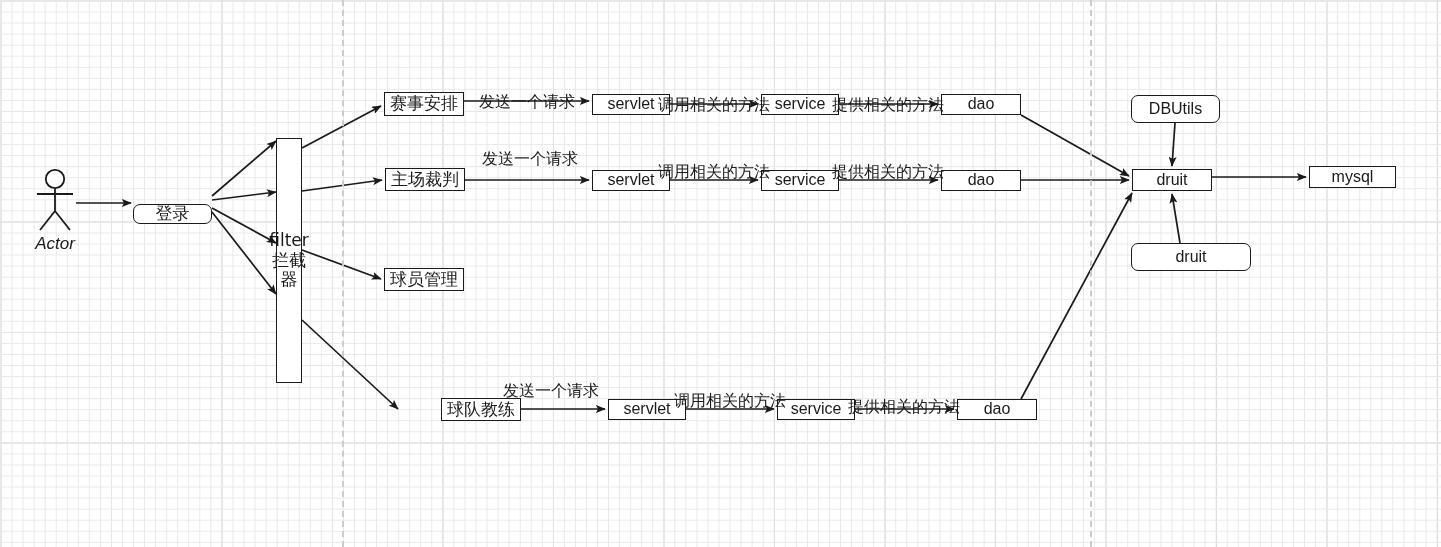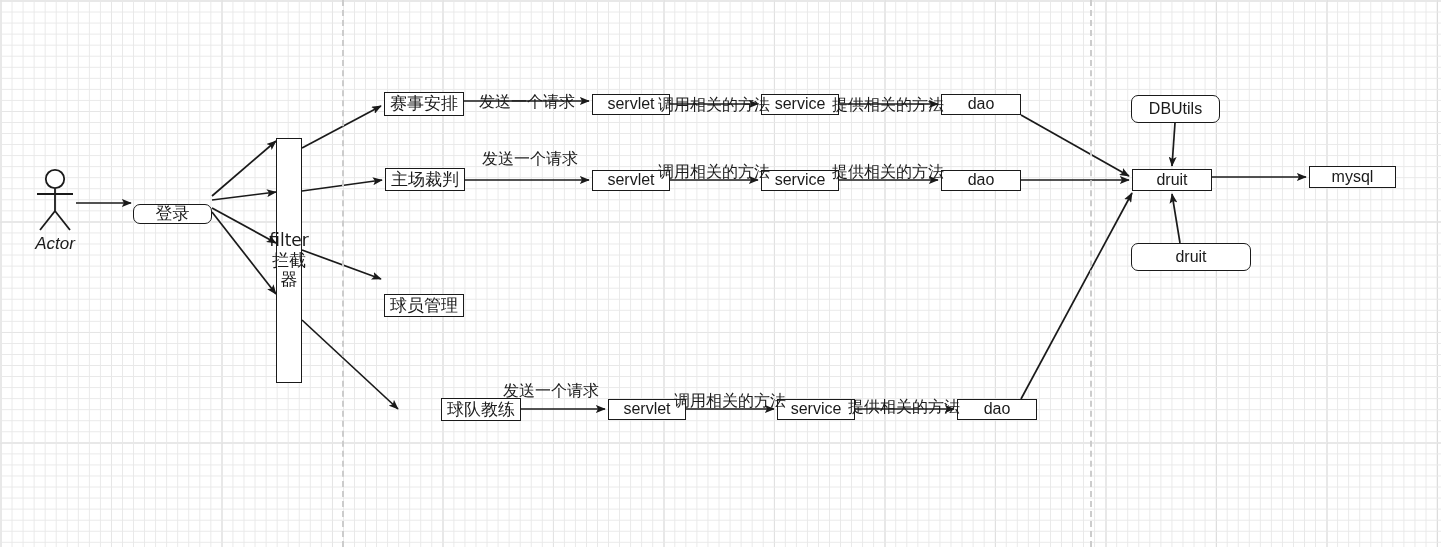--- a/index.html
+++ b/index.html
@@ -133,21 +133,21 @@
   </svg>
   <div class="actor-label" style="left:55px; top:234px;">Actor</div>
 
   <div id="node-layer">
       <div class="node rounded cjk" style="left: 133px; top: 204px; width: 79px; height: 20px; text-align: center;">登录</div>
       <div class="node cjk" style="left: 276px; top: 90px; width: 26px; height: 245px; margin-top: 48px;">filter
 拦截
 器</div>
       <div class="node cjk" style="left: 384px; top: 92px; width: 80px; height: 24px;">赛事安排</div>
       <div class="node cjk" style="left: 385px; top: 168px; width: 80px; height: 23px;">主场裁判</div>
-      <div class="node cjk" style="left: 384px; top: 268px; width: 80px; height: 23px; margin-top: 26px;">球员管理</div>
+      <div class="node cjk" style="left: 384px; top: 268px; width: 80px; height: 23px;">球员管理</div>
       <div class="node cjk" style="left: 401px; top: 398px; width: 80px; height: 23px; margin-left: 40px;">球队教练</div>
       <div class="node" style="left: 592px; top: 94px; width: 78px; height: 21px;">servlet</div>
       <div class="node" style="left: 761px; top: 94px; width: 78px; height: 21px;">service</div>
       <div class="node" style="left: 941px; top: 94px; width: 80px; height: 21px;">dao</div>
       <div class="node" style="left: 592px; top: 170px; width: 78px; height: 21px;">servlet</div>
       <div class="node" style="left: 761px; top: 170px; width: 78px; height: 21px;">service</div>
       <div class="node" style="left: 941px; top: 170px; width: 80px; height: 21px;">dao</div>
       <div class="node" style="left: 608px; top: 399px; width: 78px; height: 21px;">servlet</div>
       <div class="node" style="left: 777px; top: 399px; width: 78px; height: 21px;">service</div>
       <div class="node" style="left: 957px; top: 399px; width: 80px; height: 21px;">dao</div>

